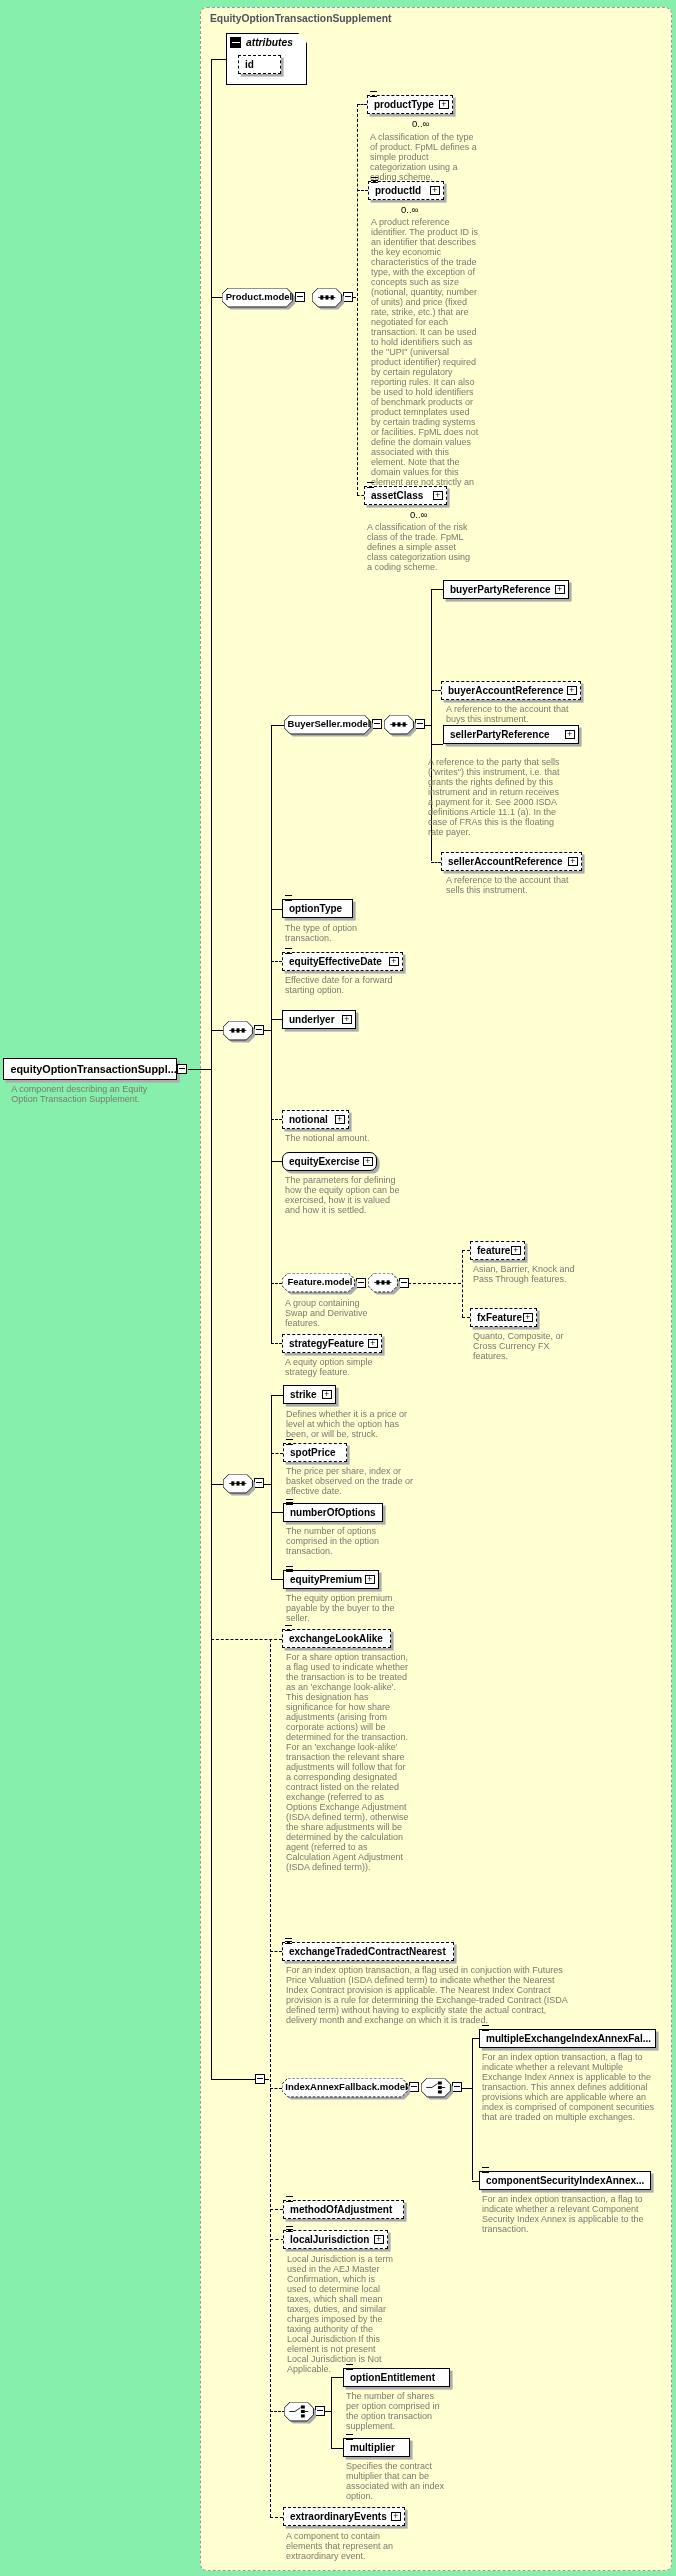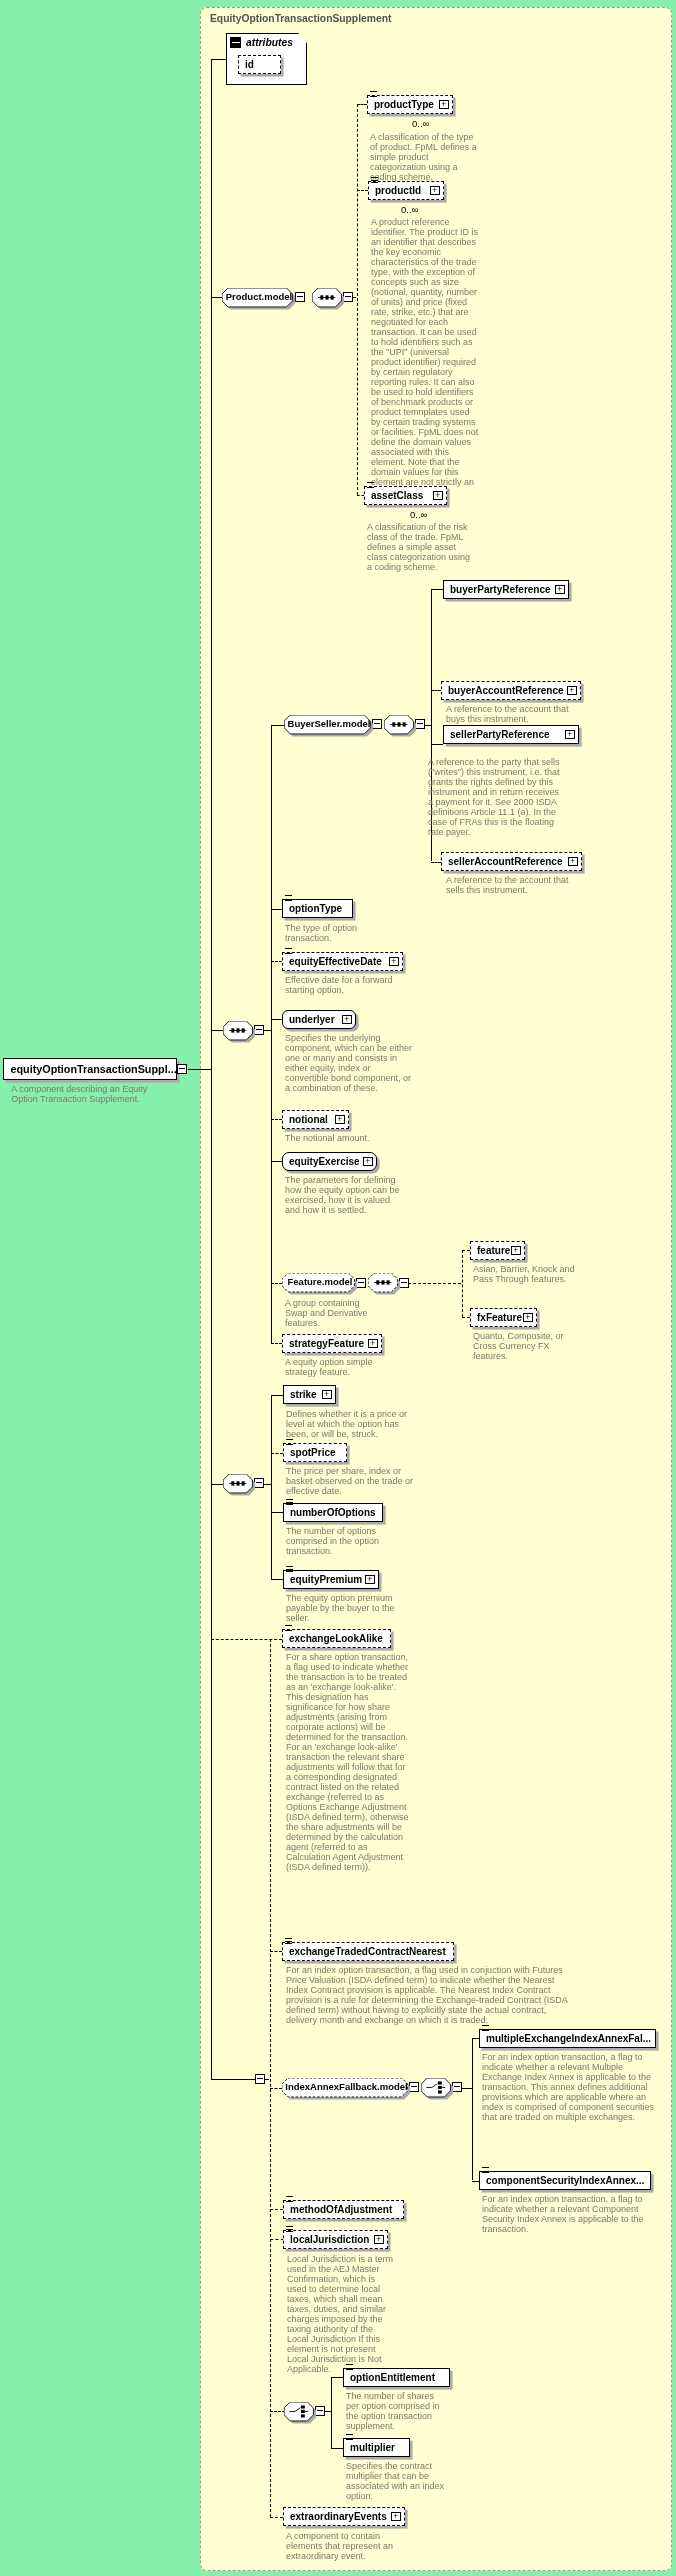--- a/index.html
+++ b/index.html
@@ -209,25 +209,24 @@
       <span class="mk"></span>
       <span>optionType</span>
     </div>
     <div class="ann" style="left: 285px; top: 923px; width: 96px;">The type of option transaction.</div>
     <div class="ebox dashed" style="left: 282px; top: 952px; width: 121px;">
       <span class="mk"></span>
       <span>equityEffectiveDate</span>
       <span class="plus">+</span>
     </div>
     <div class="ann" style="left: 285px; top: 975px; width: 114px;">Effective date for a forward starting option.</div>
-    <div class="ebox" style="left: 282px; top: 1010px; width: 74px; border-radius: 6px;">
+    <div class="ebox" style="left: 282px; top: 1010px; width: 74px;">
       <span>underlyer</span>
       <span class="plus">+</span>
     </div>
-    <div class="ann" style="left: 285px; top: 1033px; width: 128px;">Specifies the underlying component, which can be either one or many and consists in either equity, index or convertible bond component, or a combination of these.</div>
     <div class="ebox dashed" style="left: 282px; top: 1110px; width: 67px;">
       <span>notional</span>
       <span class="plus">+</span>
     </div>
     <div class="ann" style="left: 285px; top: 1133px; width: 114px;">The notional amount.</div>
     <div class="ebox" style="left: 282px; top: 1152px; width: 95px; border-radius: 7px;">
       <span>equityExercise</span>
       <span class="plus">+</span>
     </div>
     <div class="ann" style="left: 285px; top: 1175px; width: 121px;">The parameters for defining how the equity option can be exercised, how it is valued and how it is settled.</div>

